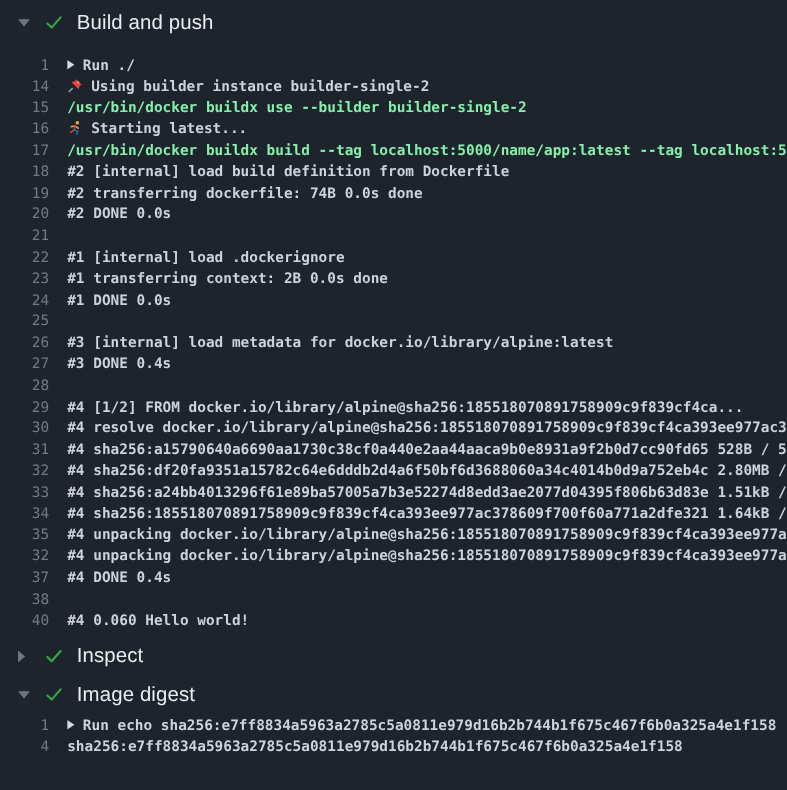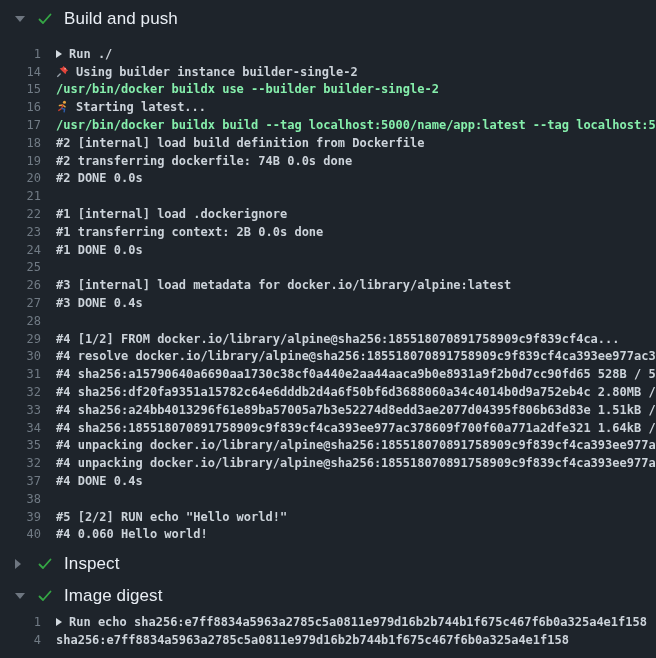--- a/index.html
+++ b/index.html
@@ -176,24 +176,20 @@
         </div>
         <div class="log-line">
           <span class="num">37</span>
           <span class="txt"><span>#4 DONE 0.4s</span></span>
         </div>
         <div class="log-line">
           <span class="num">38</span>
           <span class="txt"><span></span></span>
         </div>
         <div class="log-line">
-          <span class="num">39</span>
-          <span class="txt"><span>#5 [2/2] RUN echo "Hello world!"</span></span>
-        </div>
-        <div class="log-line">
           <span class="num">40</span>
           <span class="txt"><span>#4 0.060 Hello world!</span></span>
         </div>
       </div>
     </div>
     <div class="section">
       <div class="section-header hdr-2">
         <span class="sec-chevron">
           <span class="tri-right"></span>
         </span>

